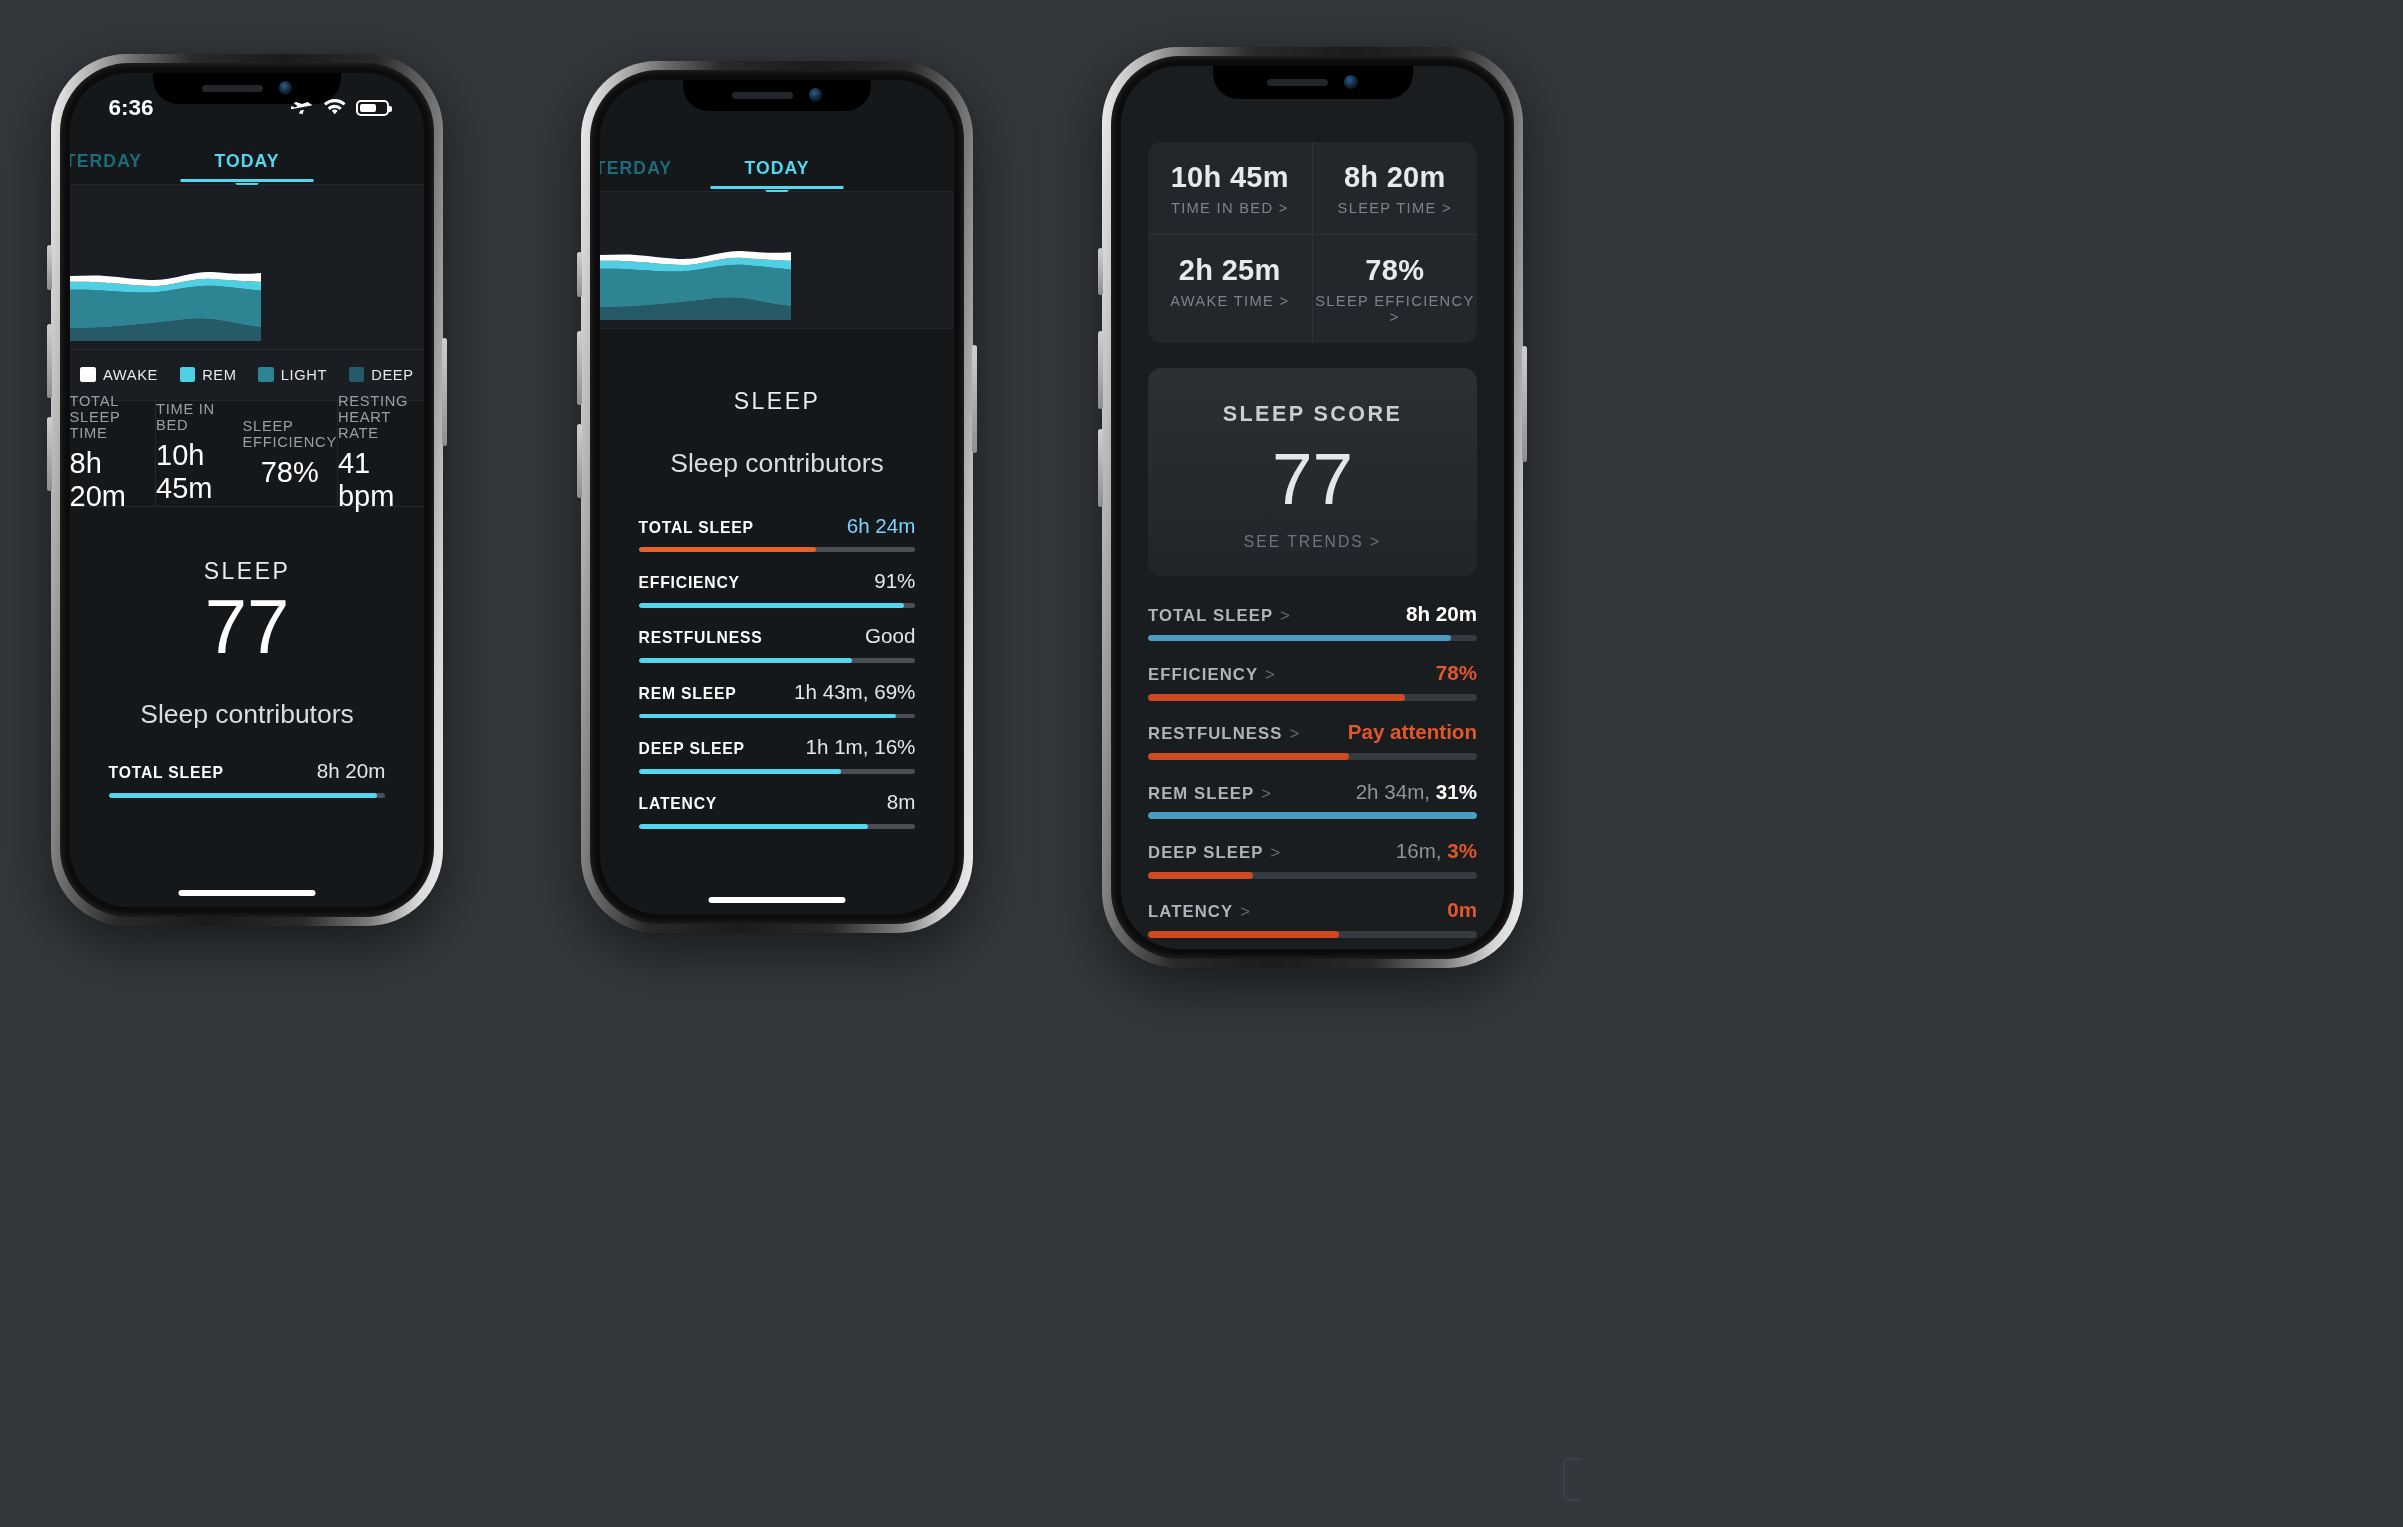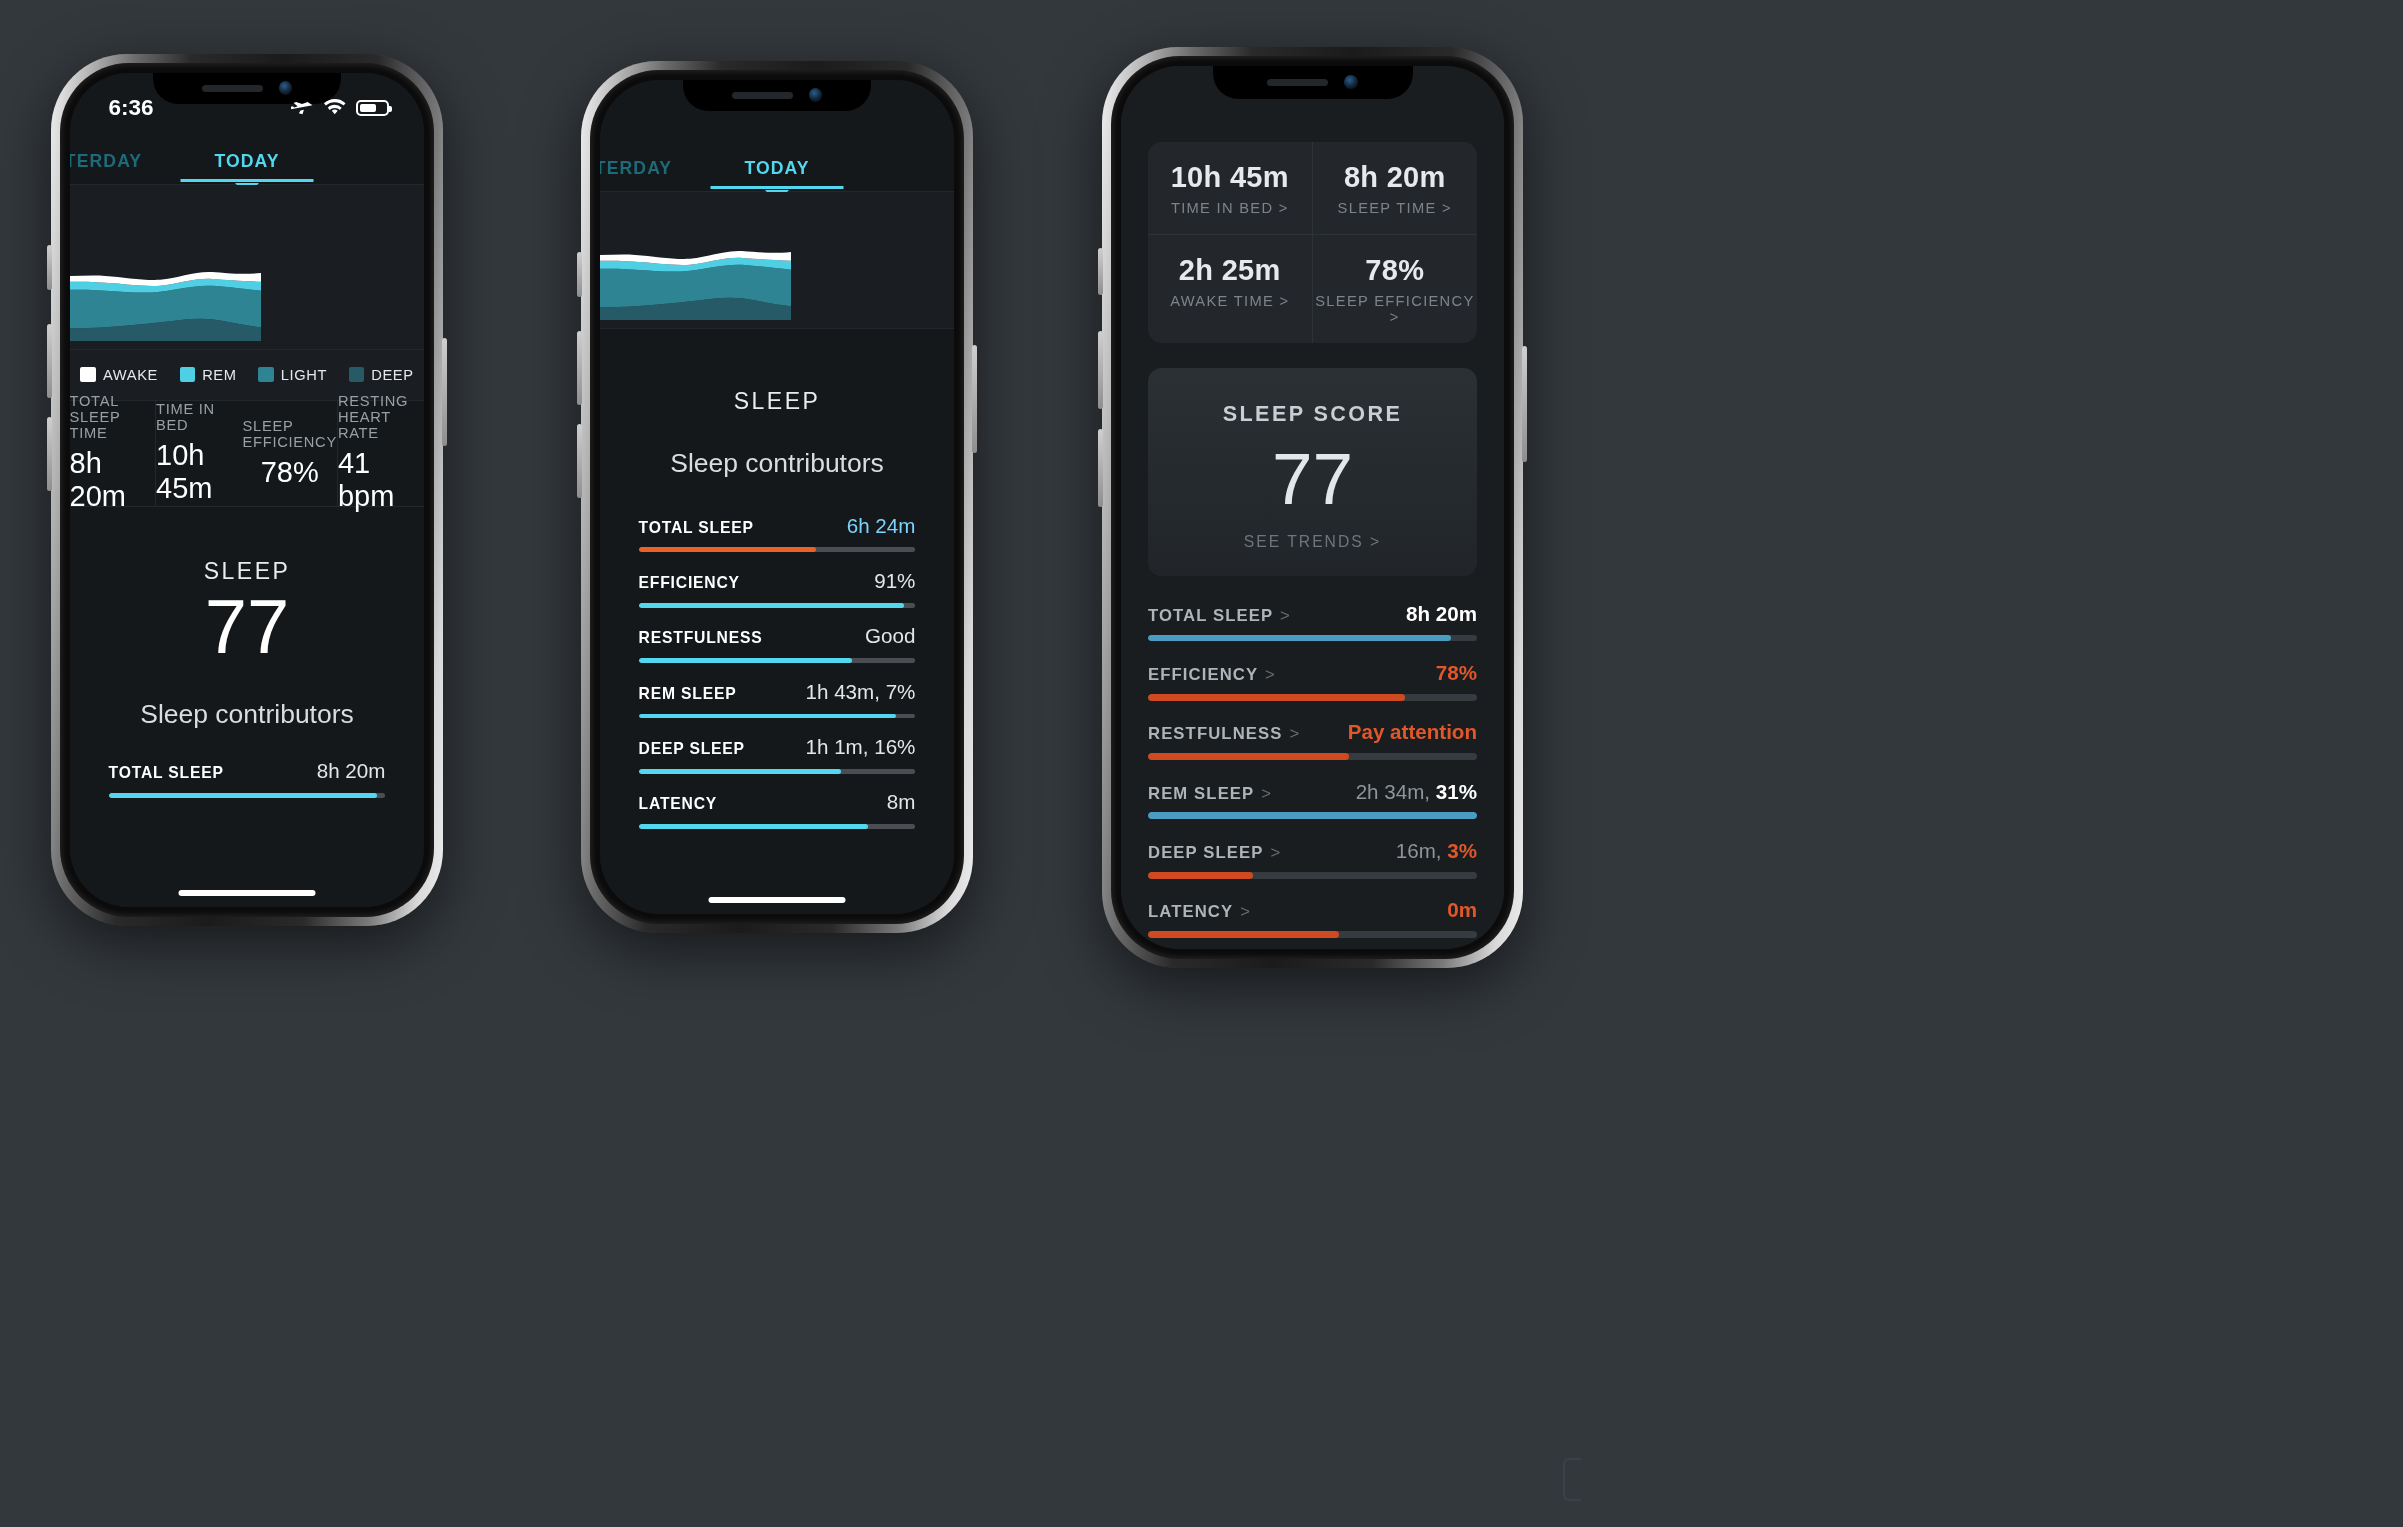--- a/index.html
+++ b/index.html
@@ -307,21 +307,21 @@
                 <span class="lbl">RESTFULNESS</span>
                 <span class="val n">Good</span>
               </div>
             <div class="track">
                 <i style="width:77%;background:#53d7ee"></i>
               </div>
           </div>
           <div class="crow" style="margin-bottom:16.7px">
             <div class="line">
                 <span class="lbl">REM SLEEP</span>
-                <span class="val n">1h 43m, 7%</span>
+                <span class="val n">1h 43m, 69%</span>
               </div>
             <div class="track">
                 <i style="width:93%;background:#53d7ee"></i>
               </div>
           </div>
           <div class="crow" style="margin-bottom:16.7px">
             <div class="line">
                 <span class="lbl">DEEP SLEEP</span>
                 <span class="val n">1h 1m, 16%</span>
               </div>

